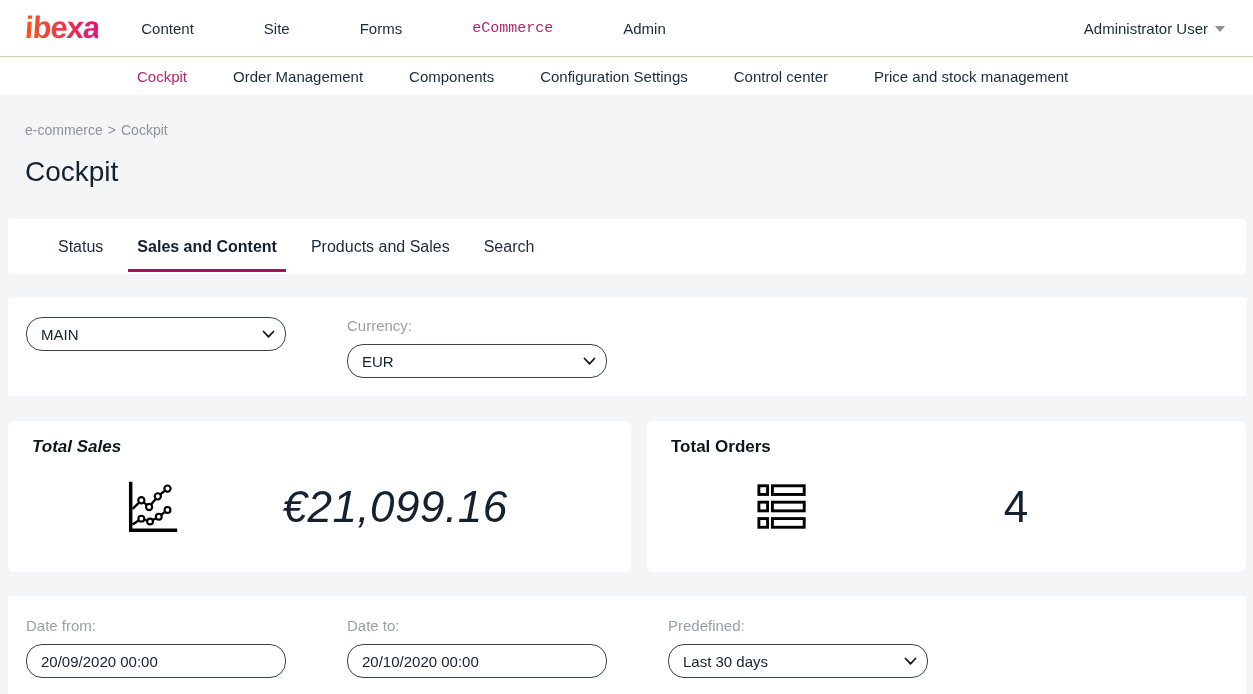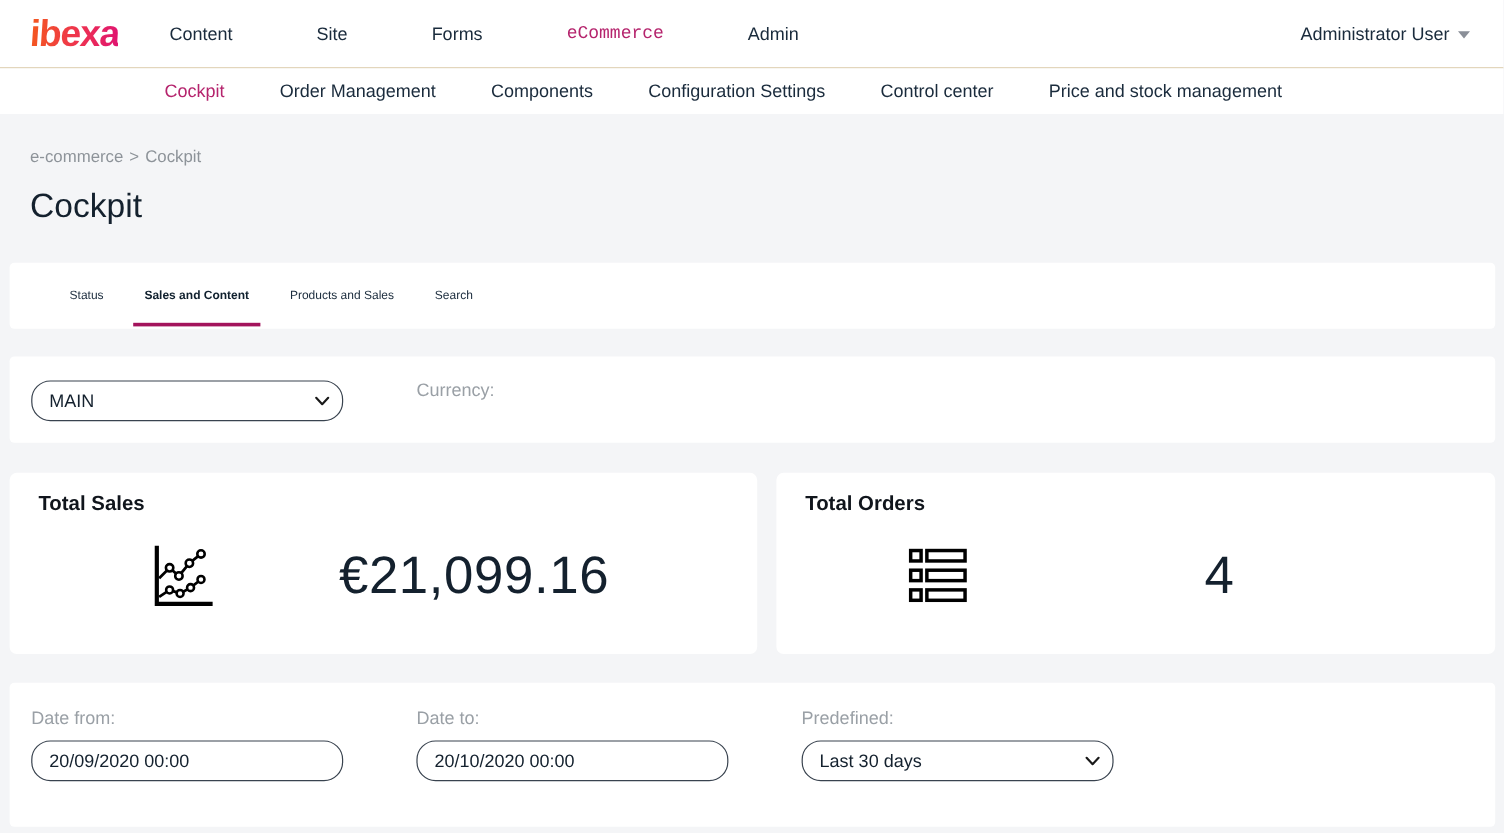--- a/index.html
+++ b/index.html
@@ -33,40 +33,40 @@
   .subnav .subnav-item.active { color:#b5246d; }
   
   .content { padding:0; }
   .breadcrumb { margin:27px 0 0 25px; font-size:14px; color:#8d9399; }
   .breadcrumb .crumb { color:#8d9399; cursor:pointer; text-decoration:none; }
   .breadcrumb .sep { margin:0 5px; color:#8d9399; }
   .page-title { margin:18px 0 0 25px; font-size:28px; font-weight:400; color:#14212e; }
   .panel { background:#ffffff; margin:0 7px 0 8px; border-radius:4px; }
   
   .tabbar { margin-top:31px; height:55px; display:flex; align-items:stretch; padding-left:41px; gap:16px; }
-  .tab { display:flex; align-items:center; padding:0 9px; font-size:10px; color:#1a2b3c; cursor:pointer; position:relative; }
+  .tab { display:flex; align-items:center; padding:0 9px; font-size:16px; color:#1a2b3c; cursor:pointer; position:relative; }
   .tab.active { font-weight:bold; color:#10202e; }
   .tab.active::after { content:""; position:absolute; left:0; right:0; bottom:2px; height:3px; background:#a3135c; }
   
   .filter-panel { margin-top:23px; padding:20px 18px 18px 18px; }
   .filter-row { display:flex; gap:61px; }
   .field { width:260px; }
   .field-label { font-size:15px; color:#9aa0a6; margin-bottom:10px; }
   .select-wrap { position:relative; width:260px; }
   select, input[type="text"] {
     width:260px; height:34px; border:1px solid #39434f; border-radius:16px;
     background:#fff; font-family:"Liberation Sans",sans-serif; font-size:15px; color:#14212e;
     padding:0 30px 0 14px; appearance:none; -webkit-appearance:none; outline:none;
   }
   input[type="text"] { padding-right:10px; }
   .chev { position:absolute; right:11px; top:13px; pointer-events:none; line-height:0; }
   
   .stats-row { display:flex; gap:16px; margin:25px 7px 0 8px; height:151px; }
   .stat-card { background:#fff; border-radius:6px; padding:16px 24px; display:flex; flex-direction:column; }
-  .stat-card.left { width:623px; }
+  .stat-card.left { width:623px;font-style:italic; }
   .stat-card.right { flex:1; }
   .stat-title { font-size:17px; font-weight:bold; color:#10151c; }
   .stat-body { flex:1; display:flex; align-items:center; }
   .stat-icon { margin-left:15.5%; line-height:0; }
   .stat-value { flex:1; text-align:center; font-size:44px; color:#14212e; letter-spacing:0.5px; }
   
   .date-panel { margin-top:24px; padding:21px 18px 30px 18px; height:120px; }
 </style>
 </head>
 <body>
@@ -118,20 +118,30 @@
           </select>
           <span class="chev">
             <svg width="13" height="9" viewBox="0 0 13 9">
                 <polyline points="1.5,1.5 6.5,6.8 11.5,1.5" fill="none" stroke="#1a1a1a" stroke-width="1.8" stroke-linecap="round" stroke-linejoin="round"></polyline>
               </svg>
           </span>
         </div>
       </div>
       <div class="field">
         <div class="field-label">Currency:</div>
+        <div class="select-wrap">
+          <select>
+            <option>EUR</option>
+          </select>
+          <span class="chev">
+            <svg width="13" height="9" viewBox="0 0 13 9">
+                <polyline points="1.5,1.5 6.5,6.8 11.5,1.5" fill="none" stroke="#1a1a1a" stroke-width="1.8" stroke-linecap="round" stroke-linejoin="round"></polyline>
+              </svg>
+          </span>
+        </div>
       </div>
     </div>
   </div>
 
   <div class="stats-row">
     <div class="stat-card left">
       <div class="stat-title">Total Sales</div>
       <div class="stat-body">
         <span class="stat-icon">
           <svg width="62" height="62" viewBox="0 0 64 64">

